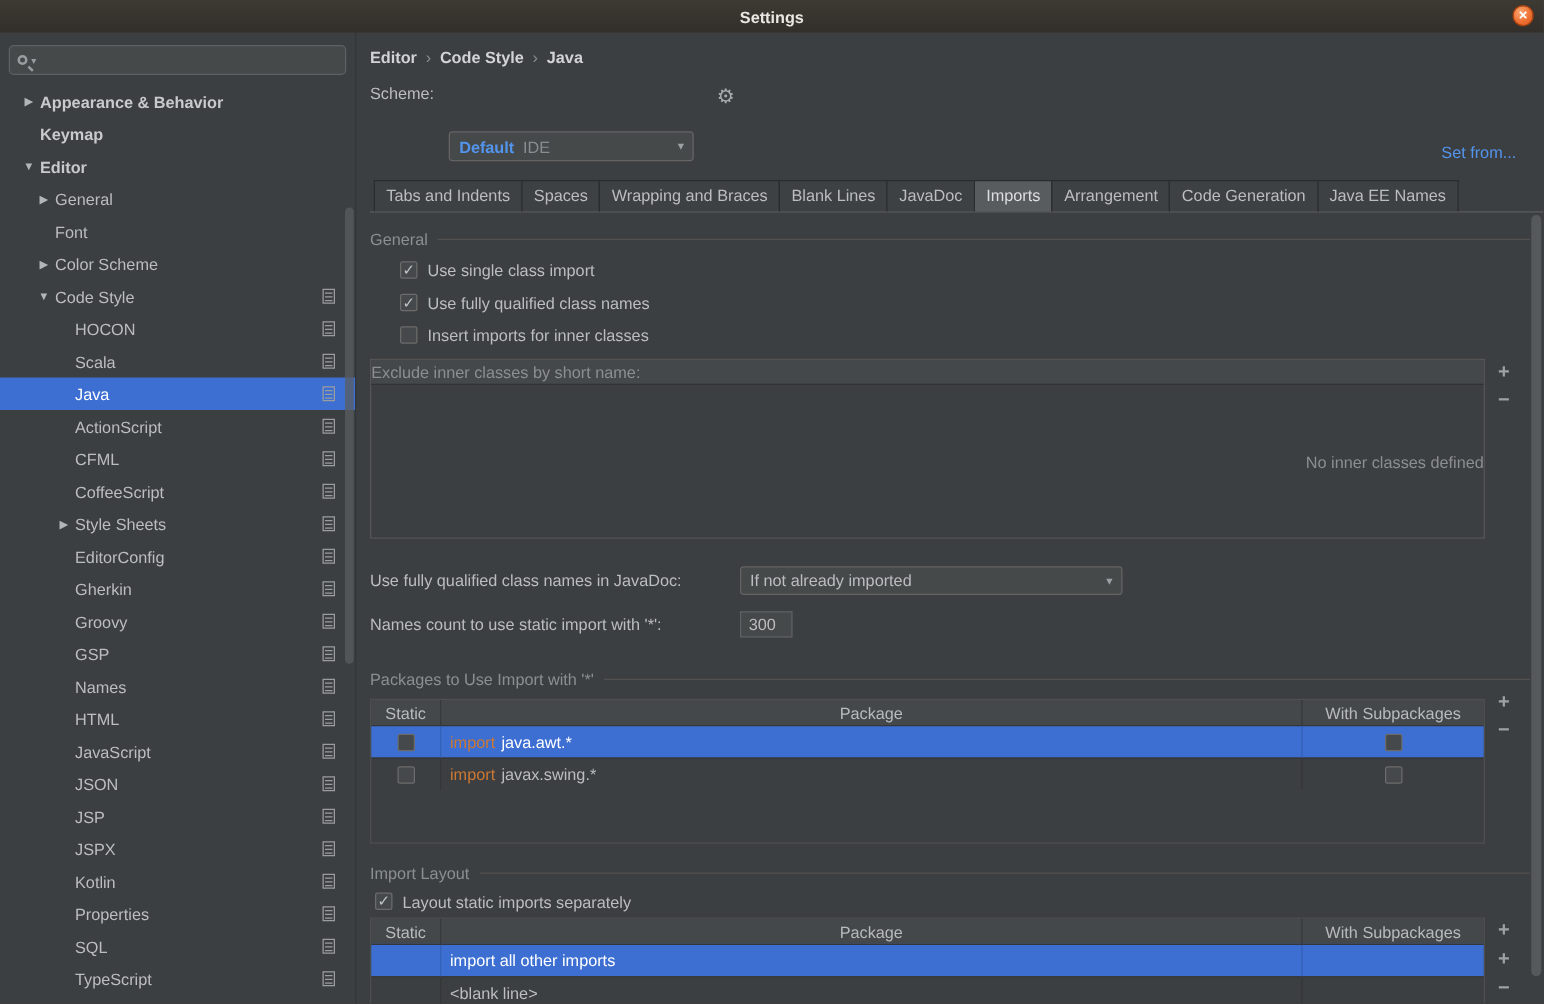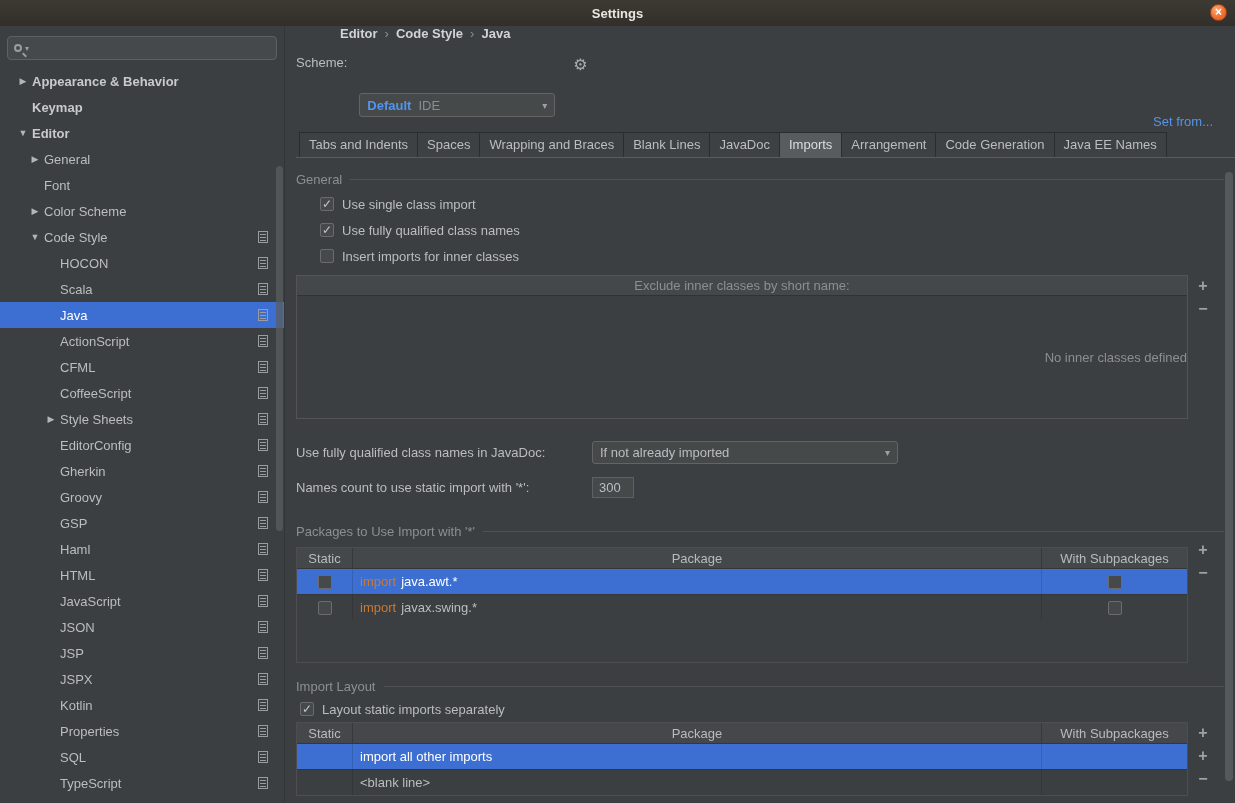--- a/index.html
+++ b/index.html
@@ -40,21 +40,21 @@
   .ti.sel .tl { color:#ffffff; }
   .lang-icon { width:10px; height:12px; border:1px solid #9a9d9f; margin-left:auto; margin-right:16px;
                position:relative; flex:0 0 10px; }
   .lang-icon::before { content:""; position:absolute; left:1px; right:1px; top:2px; height:1px;
                        background:#9a9d9f; box-shadow:0 3px 0 #9a9d9f, 0 6px 0 #9a9d9f; }
   .side-scroll { position:absolute; right:1px; top:140px; width:7px; height:365px;
                  background:#5a5d5f; border-radius:4px; opacity:.75; }
 
   
   .main { flex:1; position:relative; padding-left:11px; overflow:hidden; }
-  .breadcrumb { font-weight:bold; color:#d1d3d5;margin-left:44px; }
+  .breadcrumb { padding-top:12px; font-weight:bold; color:#d1d3d5; }
   .breadcrumb .sep { color:#8a8d90; padding:0 7px; font-weight:normal; }
   .scheme-row { margin-top:14px; display:flex; }
   .scheme-row .lbl { color:#bbbdbf; margin-right:12px; }
   .combo { height:24px; background:#45494a; border:1px solid #646464; border-radius:3px;
            display:flex; align-items:center; padding:0 7px; cursor:pointer; }
   .combo .car { margin-left:auto; color:#9da0a2; font-size:10px; padding-left:8px; }
   .scheme-combo { width:196px;margin-top:38px; }
   .scheme-combo .v-main { color:#5394ec; font-weight:bold; }
   .scheme-combo .v-suf { color:#8a8d90; margin-left:7px; }
   .gear { margin-left:18px; font-size:16px; color:#a8abad; cursor:pointer; }
@@ -75,21 +75,21 @@
   .cb .check { color:#c3c6c8; font-size:12px; line-height:12px; margin-top:-1px; }
   .cb-row { display:flex; align-items:center; gap:8px; margin:8px 0 0 24px; height:18px; }
   .cb-row .cl { color:#bbbdbf; }
 
   .panel-row { display:flex; margin-top:10px; }
   .btn-col { width:30px; display:flex; flex-direction:column; align-items:center; gap:8px; padding-top:3px; }
   .tool-btn { color:#9fa2a5; font-size:16px; line-height:15px; font-weight:bold; cursor:pointer; }
 
   .exclude-panel { width:892px; border:1px solid #545454; background:#3c3f41; }
   .panel-header { height:20px; background:#45484a; border-bottom:1px solid #323232;
-                  color:#8c8f92; text-align:center; line-height:20px; }
+                  color:#8c8f92; line-height:20px; }
   .panel-body { height:122px; display:flex; align-items:center; justify-content:flex-end; color:#8c8f92; }
 
   .form-row { display:flex; align-items:center; margin-top:13px; }
   .form-row.first { margin-top:22px; }
   .form-label { width:296px; color:#bbbdbf; }
   .jd-combo { width:306px; height:23px; }
   .num-box { width:42px; height:21px; background:#45494a; border:1px solid #5e6163; color:#bbbdbf;
              display:flex; align-items:center; padding:0 6px; }
 
   .tbl { width:892px; border:1px solid #4e4e4e; margin-top:8px; background:#3c3f41; }
@@ -216,21 +216,21 @@
           <span class="tl">Groovy</span>
           <span class="lang-icon"></span>
         </div>
         <div class="ti l2">
           <span class="arr"></span>
           <span class="tl">GSP</span>
           <span class="lang-icon"></span>
         </div>
         <div class="ti l2">
           <span class="arr"></span>
-          <span class="tl">Haml</span>
+          <span class="tl">Names</span>
           <span class="lang-icon"></span>
         </div>
         <div class="ti l2">
           <span class="arr"></span>
           <span class="tl">HTML</span>
           <span class="lang-icon"></span>
         </div>
         <div class="ti l2">
           <span class="arr"></span>
           <span class="tl">JavaScript</span>

